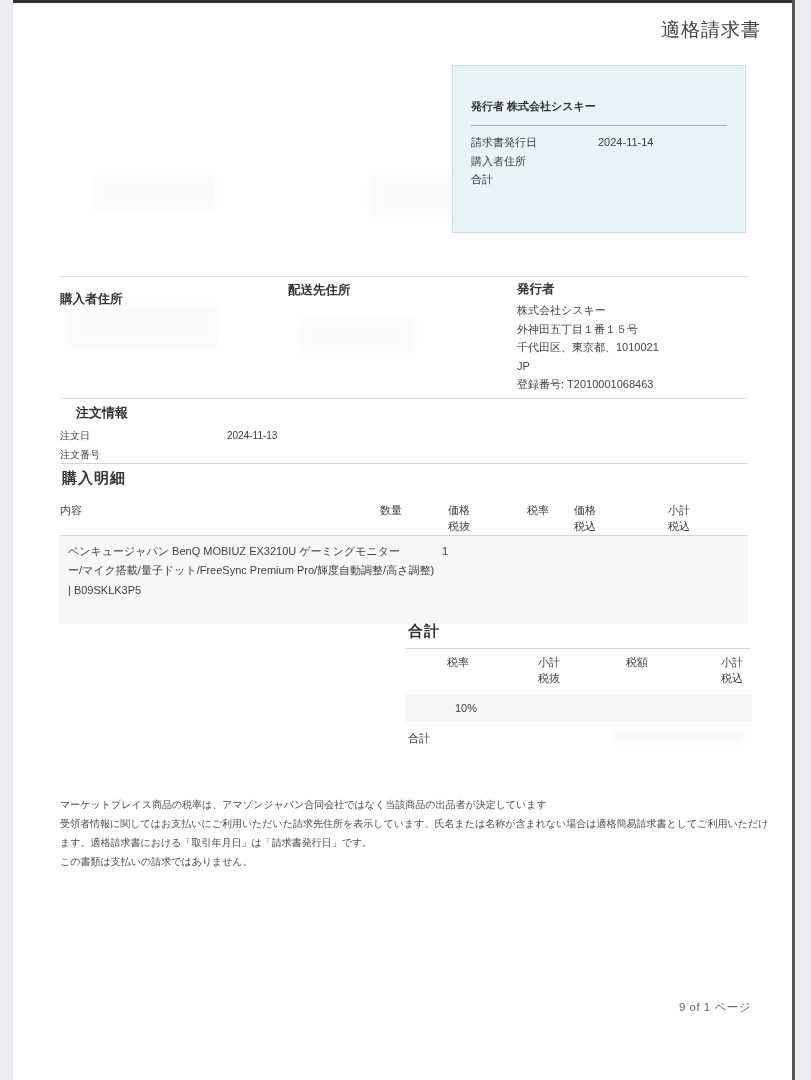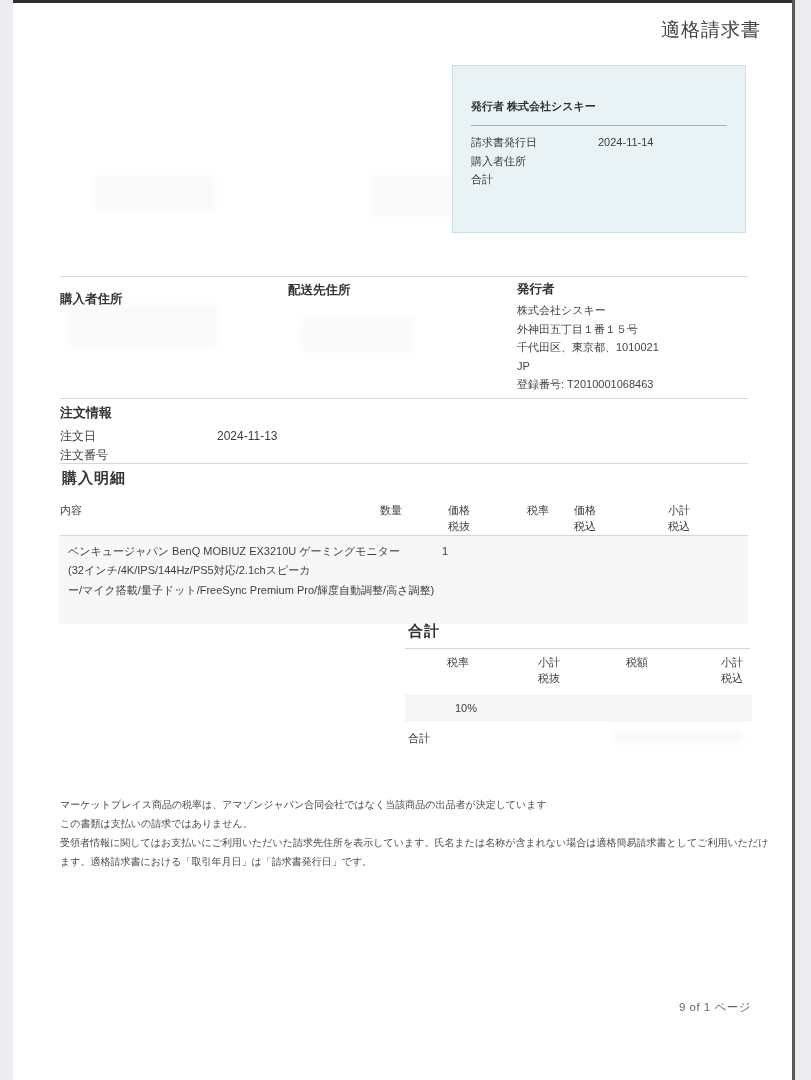--- a/index.html
+++ b/index.html
@@ -23,21 +23,21 @@
   .summary-issuer{margin:33px 18px 0 18px;font-size:11px;font-weight:bold;color:#333;}
   .summary-box hr{margin:11px 18px 7px 18px;border:0;border-top:1px solid #a3b3b8;}
   .summary-field{display:flex;margin:0 18px;font-size:11px;line-height:18.5px;color:#3b3b3b;justify-content:flex-end;}
   .summary-field .lbl{width:127px;flex:none;}
   .summary-field .val{flex:1;}
 
   .divider{height:1px;background:#d6d6d6;}
   .sec-heading{font-size:12.5px;font-weight:600;color:#333;}
   .addr-line{font-size:11px;line-height:18.5px;color:#444;}
 
-  .kv-row{display:flex;font-size:12px;line-height:18.5px;color:#3b3b3b;}
+  .kv-row{display:flex;font-size:10px;line-height:18.5px;color:#3b3b3b;gap:10px;}
   .kv-row .lbl{width:157px;flex:none;}
 
   .big-heading{font-size:15px;font-weight:600;color:#333;letter-spacing:1px;}
 
   
   .p-grid{display:grid;grid-template-columns:320px 68px 79px 47px 94px 80px;width:688px;}
   .p-grid .cell{font-size:11px;line-height:16px;color:#3d3d3d;}
   .p-grid .num{text-align:left;}
   .item-bg{left:45px;top:536px;width:690px;height:88px;background:#f7f7f7;}
   .item-grid{left:47px;top:536px;}
@@ -102,21 +102,21 @@
   <div class="abs sec-heading" style="left:504px;top:281px;">発行者</div>
   <div class="abs" style="left:504px;top:301px;">
     <div class="addr-line">株式会社シスキー</div>
     <div class="addr-line">外神田五丁目１番１５号</div>
     <div class="addr-line">千代田区、東京都、1010021</div>
     <div class="addr-line">JP</div>
     <div class="addr-line">登録番号: T2010001068463</div>
   </div>
 
   <div class="abs divider" style="left:47px;top:398px;width:688px;"></div>
-  <div class="abs sec-heading" style="left:47px;top:404px;font-size:13px;">注文情報</div>
+  <div class="abs sec-heading" style="left:63px;top:404px;font-size:13px;">注文情報</div>
   <div class="abs" style="left:47px;top:427px;">
     <div class="kv-row">
       <span class="lbl">注文日</span>
       <span class="val">2024-11-13</span>
     </div>
     <div class="kv-row">
       <span class="lbl">注文番号</span>
       <span class="val"></span>
     </div>
   </div>
@@ -149,22 +149,22 @@
       <div>小計</div>
         <div>税込</div>
     </div>
   </div>
   <div class="abs divider" style="left:47px;top:535px;width:688px;"></div>
 
   <div class="abs item-bg"></div>
   <div class="abs p-grid item-grid">
     <div class="cell item-desc">
       <div class="desc-line">ベンキュージャパン BenQ MOBIUZ EX3210U ゲーミングモニター</div>
-      <div class="desc-line">(32インチ/4K/IPS/144Hz/PS5対応/2.1chスピーカ</div>
       <div class="desc-line">ー/マイク搭載/量子ドット/FreeSync Premium Pro/輝度自動調整/高さ調整)</div>
+      <div class="desc-line">| B09SKLK3P5</div>
     </div>
     <div class="cell item-qty">1</div>
     <div class="cell item-qty"></div>
     <div class="cell item-qty"></div>
     <div class="cell item-qty"></div>
     <div class="cell item-qty"></div>
   </div>
 
   <div class="abs big-heading" style="left:395px;top:622px;">合計</div>
   <div class="abs divider" style="left:392px;top:648px;width:345px;"></div>
@@ -193,19 +193,19 @@
     <div class="cell t-col1v">10%</div>
     <div class="cell num"></div>
     <div class="cell num"></div>
     <div class="cell num"></div>
   </div>
 
   <div class="abs total-label" style="left:395px;top:731px;">合計</div>
 
   <div class="abs footer-notes">
     <p>マーケットプレイス商品の税率は、アマゾンジャパン合同会社ではなく当該商品の出品者が決定しています</p>
+    <p>受領者情報に関してはお支払いにご利用いただいた請求先住所を表示しています。氏名または名称が含まれない場合は適格簡易請求書としてご利用いただけます。適格請求書における「取引年月日」は「請求書発行日」です。</p>
     <p>この書類は支払いの請求ではありません。</p>
-    <p>受領者情報に関してはお支払いにご利用いただいた請求先住所を表示しています。氏名または名称が含まれない場合は適格簡易請求書としてご利用いただけます。適格請求書における「取引年月日」は「請求書発行日」です。</p>
   </div>
 
   <div class="abs page-indicator">9 of 1 ページ</div>
 
 </div>
 
 </body></html>

